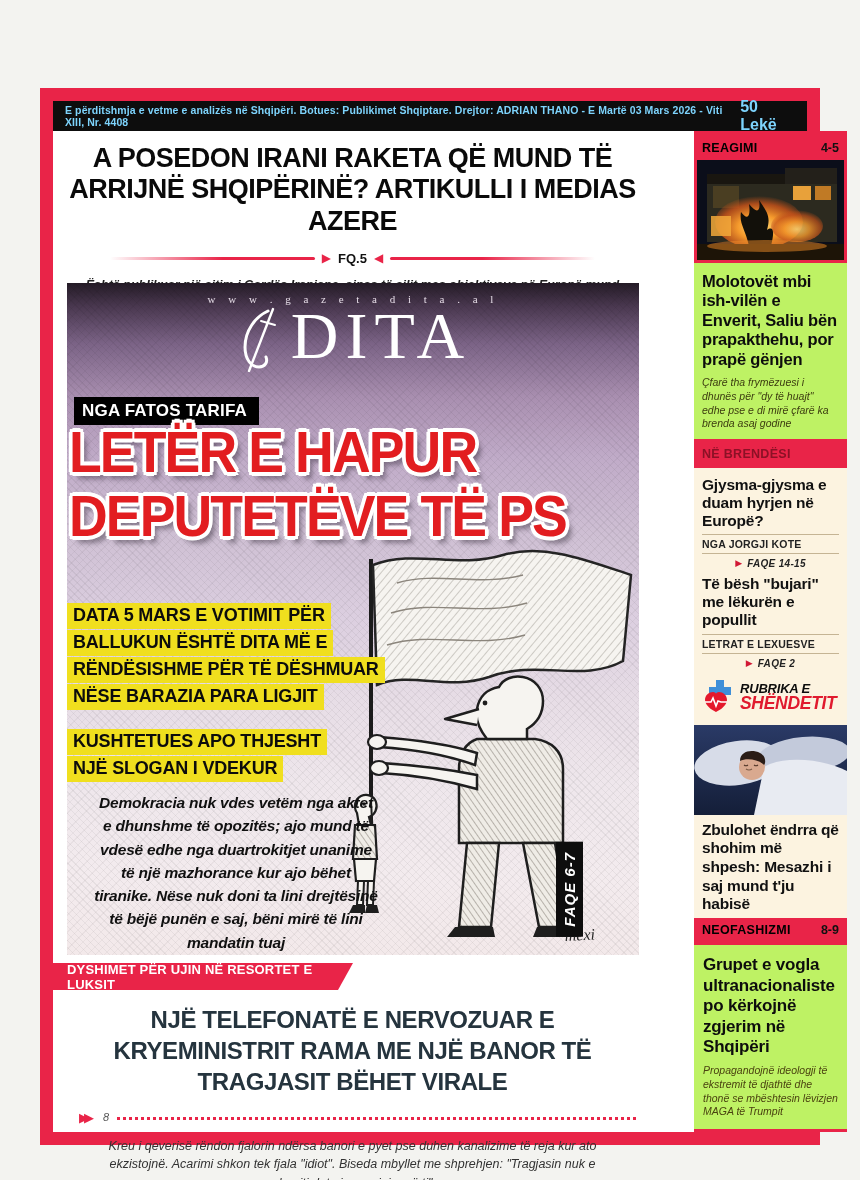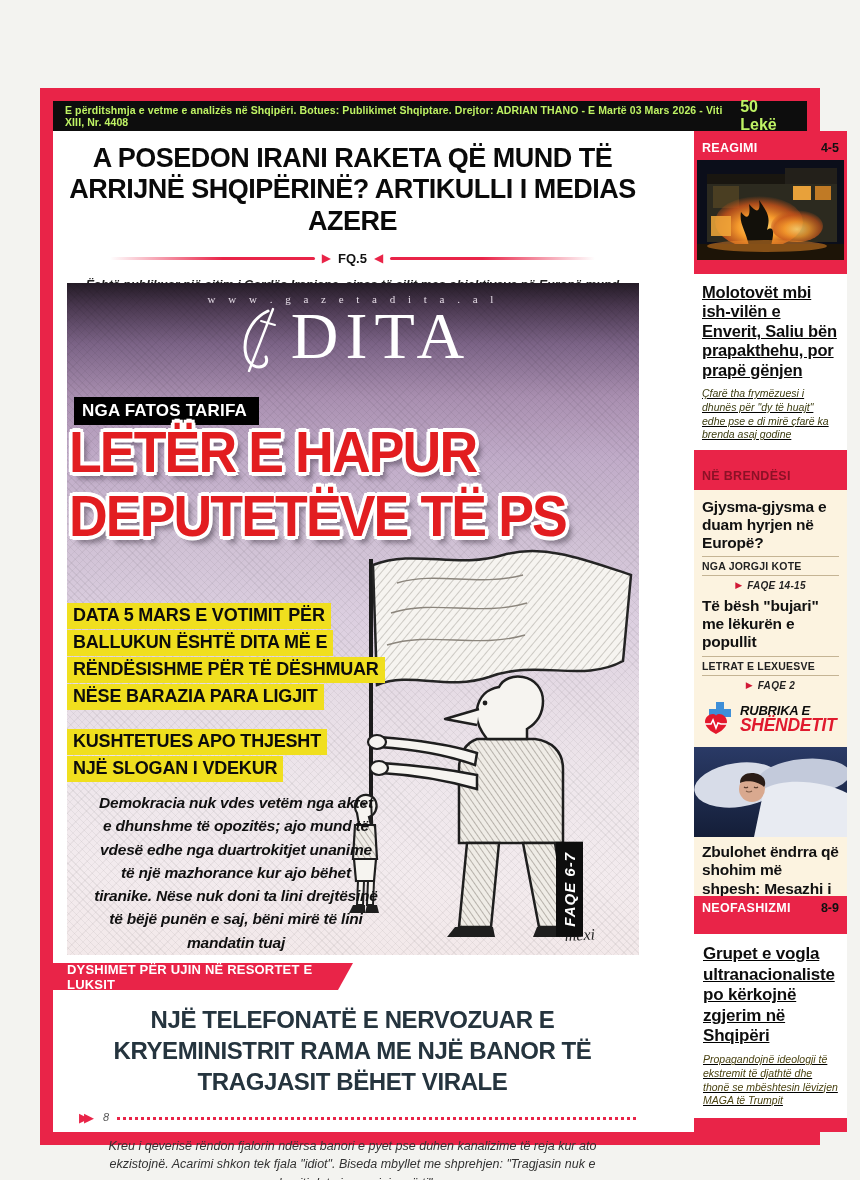--- a/index.html
+++ b/index.html
@@ -9,21 +9,21 @@
     font-family:"Liberation Sans", sans-serif;
     position:relative;
     overflow:hidden;
   }
   .frame {
     position:absolute; left:40px; top:88px; width:780px; height:1057px;
     background:#e92448; padding:13px;
   }
   
   .topbar {
-    height:30px; background:#0d0d0d; color:#bef264;
+    height:30px; background:#0d0d0d; color:#7dd3fc;
     display:flex; align-items:center; justify-content:space-between;
     padding:0 12px;
   }
   .topbar .info { font-size:10.5px; font-weight:bold; letter-spacing:0.1px; }
   .topbar .price { font-size:16px; font-weight:bold; }
   
   .content { position:relative; width:794px; height:1001px; background:#fff; }
   .maincol { position:absolute; left:0; top:0; width:599px; height:100%; background:#fff; }
   
   .topstory { text-align:center; padding-top:12px; }
@@ -121,27 +121,27 @@
   }
   
   .sidebar {
     position:absolute; right:0; top:0; width:153px; height:100%;
     background:#e92448; display:flex; flex-direction:column;
   }
   .sbar {
     height:24px; display:flex; align-items:center; justify-content:space-between;
     padding:0 8px; font-size:12.5px; font-weight:800; flex:0 0 auto;
   }
-  .sbar .lbl { color:#ffffff; letter-spacing:0.3px; }
+  .sbar .lbl { color:#000000; letter-spacing:0.3px; }
   .sbar .lbl.dark { color:#8c1126; }
   .sbar .pgs { color:#111; }
   .sbar.first { margin-top:5px; }
   .photo { margin:0 3px; flex:0 0 auto; }
   .photo svg { display:block; width:100%; }
-  .ypanel { background:#ffffff; margin:14px 0; padding:9px 8px 8px 8px; flex:0 0 auto;text-decoration:underline; }
+  .ypanel { background:#bef264; margin:3px 0; padding:9px 8px 8px 8px; flex:0 0 auto; }
   .ypanel .ytitle { font-size:16.5px; font-weight:800; color:#0d0d0d; line-height:1.18; letter-spacing:-0.2px; }
   .ypanel .ysub { margin-top:7px; font-size:10.5px; font-style:italic; color:#3c3c10; line-height:1.3; }
   .cream { background:#fcf3e0; margin-top:2px; padding:8px 8px 4px 8px; flex:1 1 auto; overflow:hidden;
            display:flex; flex-direction:column; }
   .itm .t { font-size:15.5px; font-weight:800; color:#111; line-height:1.15; letter-spacing:-0.2px; }
   .itm .k {
     margin-top:5px; border-top:1px solid #c5b494; border-bottom:1px solid #c5b494;
     font-size:10.5px; font-weight:bold; color:#222; padding:3px 0; letter-spacing:0.2px;
   }
   .pageref { display:flex; align-items:center; justify-content:center; gap:5px; padding:4px 0 6px 0; }

